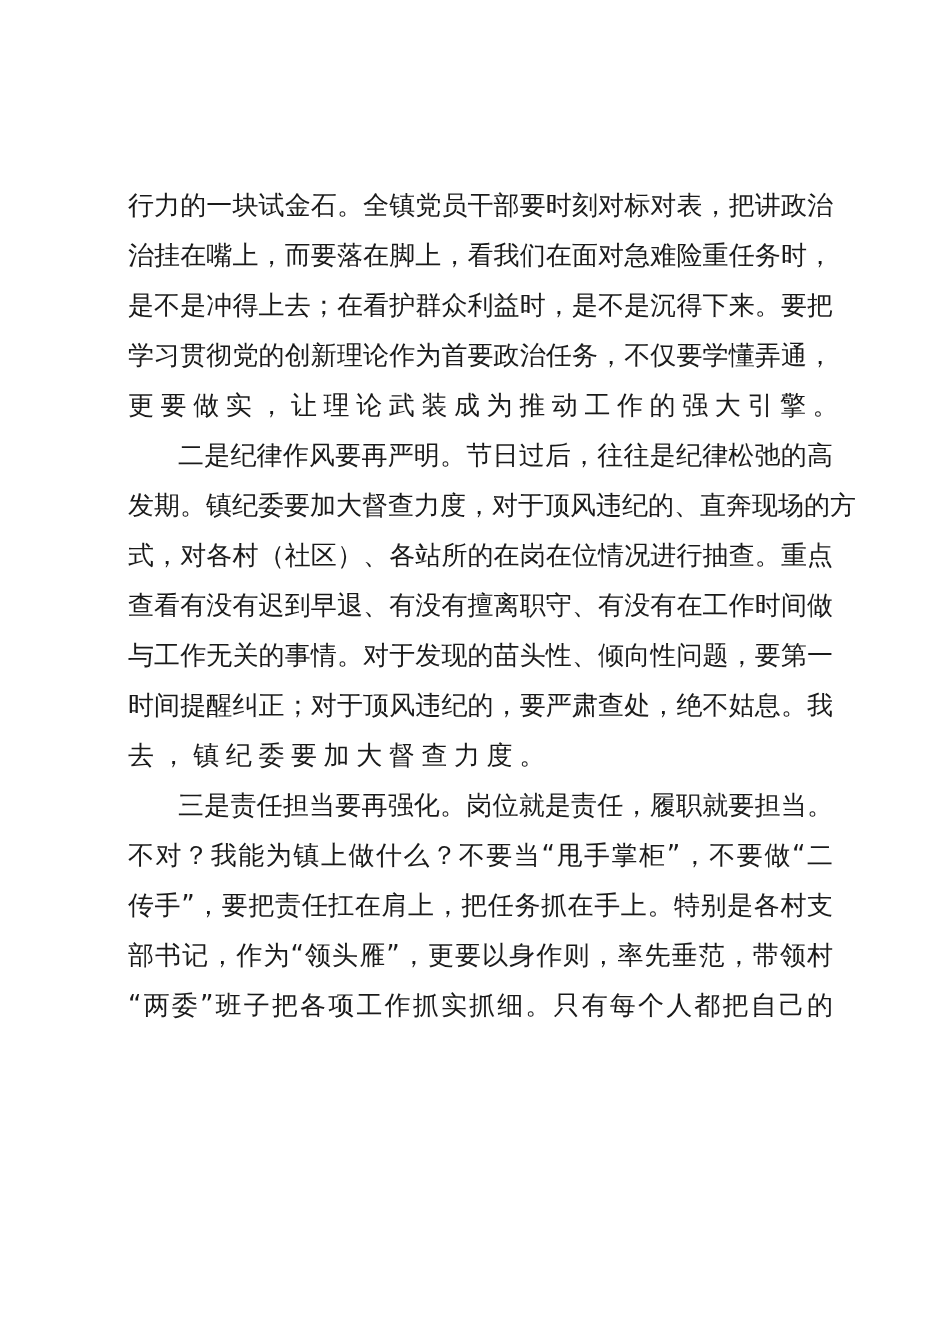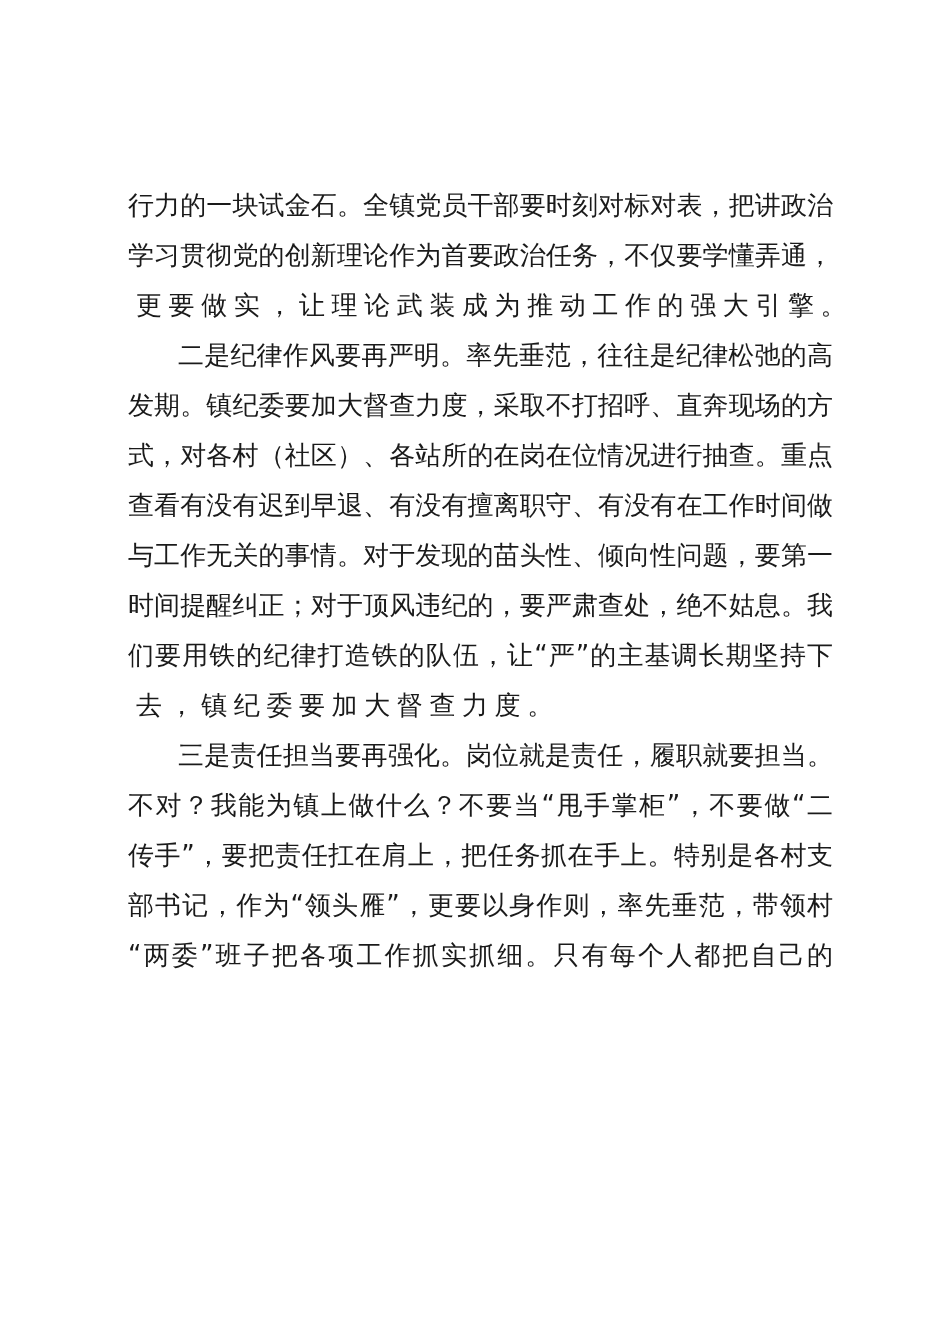--- a/index.html
+++ b/index.html
@@ -7,38 +7,39 @@
   .page { position:absolute; left:0; top:0; width:950px; height:1200px; background:#fff; }
   .lines { position:absolute; left:128px; top:180px; width:705px; }
   .line {
     height:50px; line-height:50px;
     font-family: "DejaVu Sans", "Liberation Sans", sans-serif;
     font-size:26px; color:#1a1a1a;
     white-space:nowrap;
     text-align:justify; text-align-last:justify;
     letter-spacing:0;
   }
-  .line.last { text-align-last:left; letter-spacing:6.6px;margin-left:8px; }
+  .line.last { text-align-last:left; letter-spacing:6.6px; }
   .line.indent { padding-left:50px; }
 </style>
 </head>
 <body>
 
 <div class="page">
   <div class="lines">
     <div class="line">行力的一块试金石。全镇党员干部要时刻对标对表，把讲政治</div>
+    <div class="line">治挂在嘴上，而要落在脚上，看我们在面对急难险重任务时，</div>
+    <div class="line">是不是冲得上去；在看护群众利益时，是不是沉得下来。要把</div>
     <div class="line">学习贯彻党的创新理论作为首要政治任务，不仅要学懂弄通，</div>
     <div class="line last">更要做实，让理论武装成为推动工作的强大引擎。</div>
-    <div class="line indent">二是纪律作风要再严明。率先垂范，往往是纪律松弛的高</div>
-    <div class="line">发期。镇纪委要加大督查力度，采取不打招呼、直奔现场的方</div>
+    <div class="line indent">二是纪律作风要再严明。节日过后，往往是纪律松弛的高</div>
+    <div class="line">发期。镇纪委要加大督查力度，对于顶风违纪的、直奔现场的方</div>
     <div class="line">式，对各村（社区）、各站所的在岗在位情况进行抽查。重点</div>
     <div class="line">查看有没有迟到早退、有没有擅离职守、有没有在工作时间做</div>
     <div class="line">与工作无关的事情。对于发现的苗头性、倾向性问题，要第一</div>
     <div class="line">时间提醒纠正；对于顶风违纪的，要严肃查处，绝不姑息。我</div>
-    <div class="line">们要用铁的纪律打造铁的队伍，让“严”的主基调长期坚持下</div>
     <div class="line last">去，镇纪委要加大督查力度。</div>
     <div class="line indent">三是责任担当要再强化。岗位就是责任，履职就要担当。</div>
     <div class="line">不对？我能为镇上做什么？不要当“甩手掌柜”，不要做“二</div>
     <div class="line">传手”，要把责任扛在肩上，把任务抓在手上。特别是各村支</div>
     <div class="line">部书记，作为“领头雁”，更要以身作则，率先垂范，带领村</div>
     <div class="line">“两委”班子把各项工作抓实抓细。只有每个人都把自己的</div>
   </div>
 </div>
 
 </body></html>

